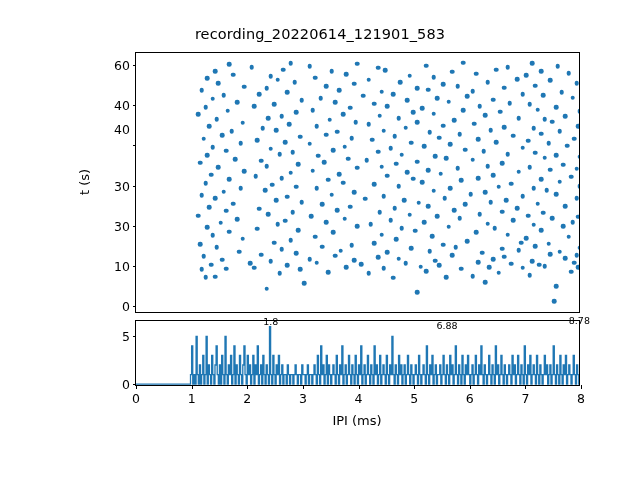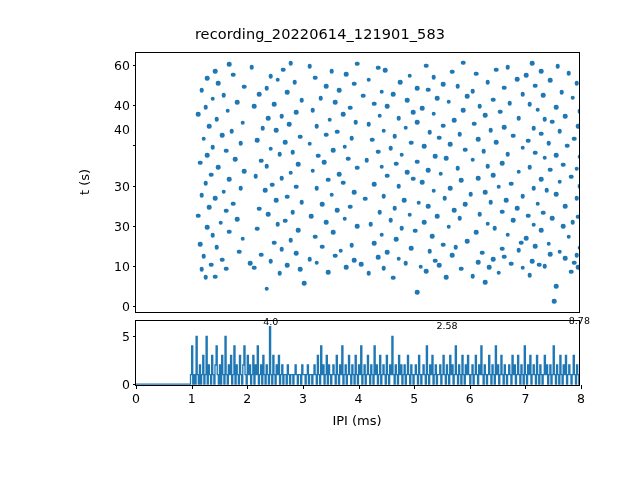--- a/index.html
+++ b/index.html
@@ -501,21 +501,21 @@
         <div class="tick tick-x" style="left: 278.13px;"></div>
         <div class="ticklabel ticklabel-x" style="left: 278.13px;">5</div>
         <div class="tick tick-x" style="left: 333.75px;"></div>
         <div class="ticklabel ticklabel-x" style="left: 333.75px;">6</div>
         <div class="tick tick-x" style="left: 389.38px;"></div>
         <div class="ticklabel ticklabel-x" style="left: 389.38px;">7</div>
         <div class="tick tick-x" style="left: 445px;"></div>
         <div class="ticklabel ticklabel-x" style="left: 445px;">8</div>
       </div>
     <div id="hist-annots">
-        <div class="peak-annot" style="left: 133.5px; top: 5.74px;">4.0</div>
-        <div class="peak-annot" style="left: 309.27px; top: 9.57px;">2.58</div>
+        <div class="peak-annot" style="left: 133.5px; top: 5.74px;">1.8</div>
+        <div class="peak-annot" style="left: 309.27px; top: 9.57px;">6.88</div>
         <div class="peak-annot" style="left: 441.66px; top: 4.78px;">8.78</div>
       </div>
   </div>
 
   <div id="xlabel-hist">IPI (ms)</div>
 
 </div>
 
 </body></html>

